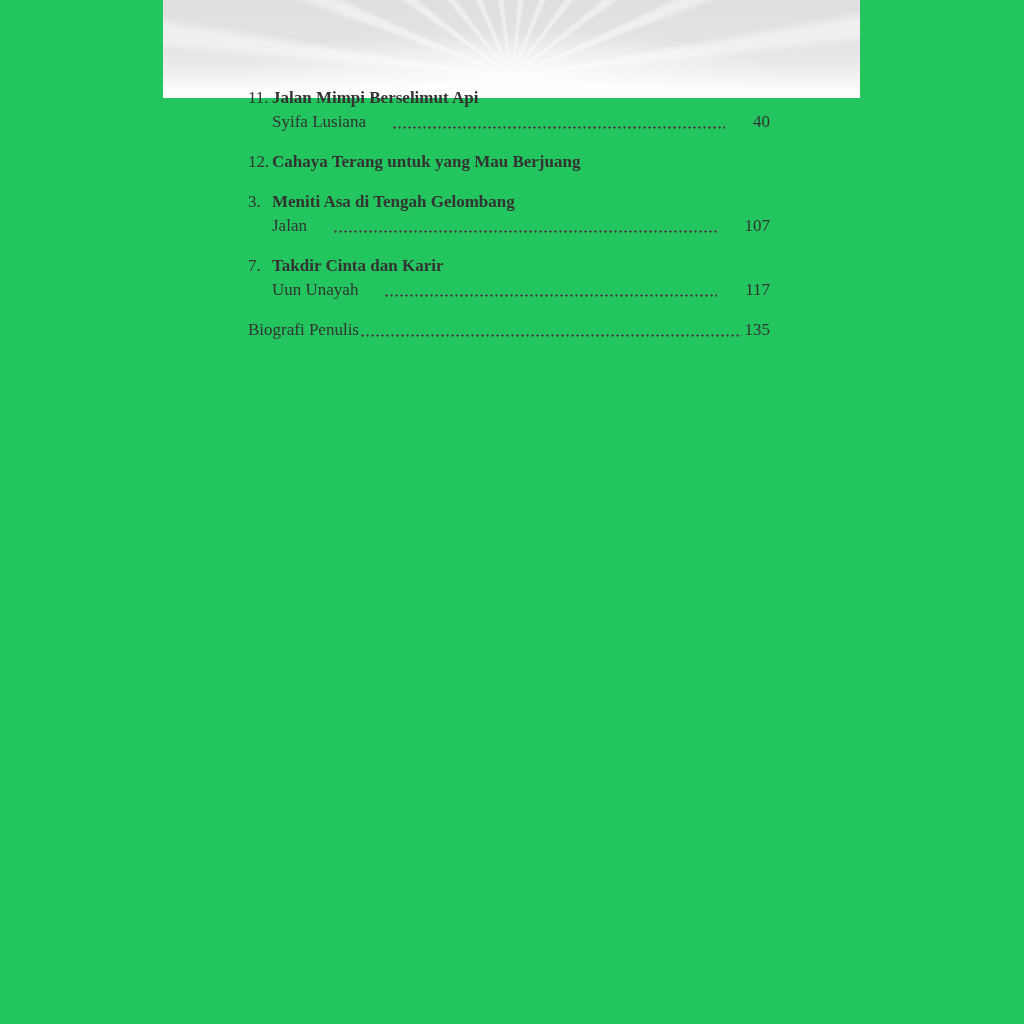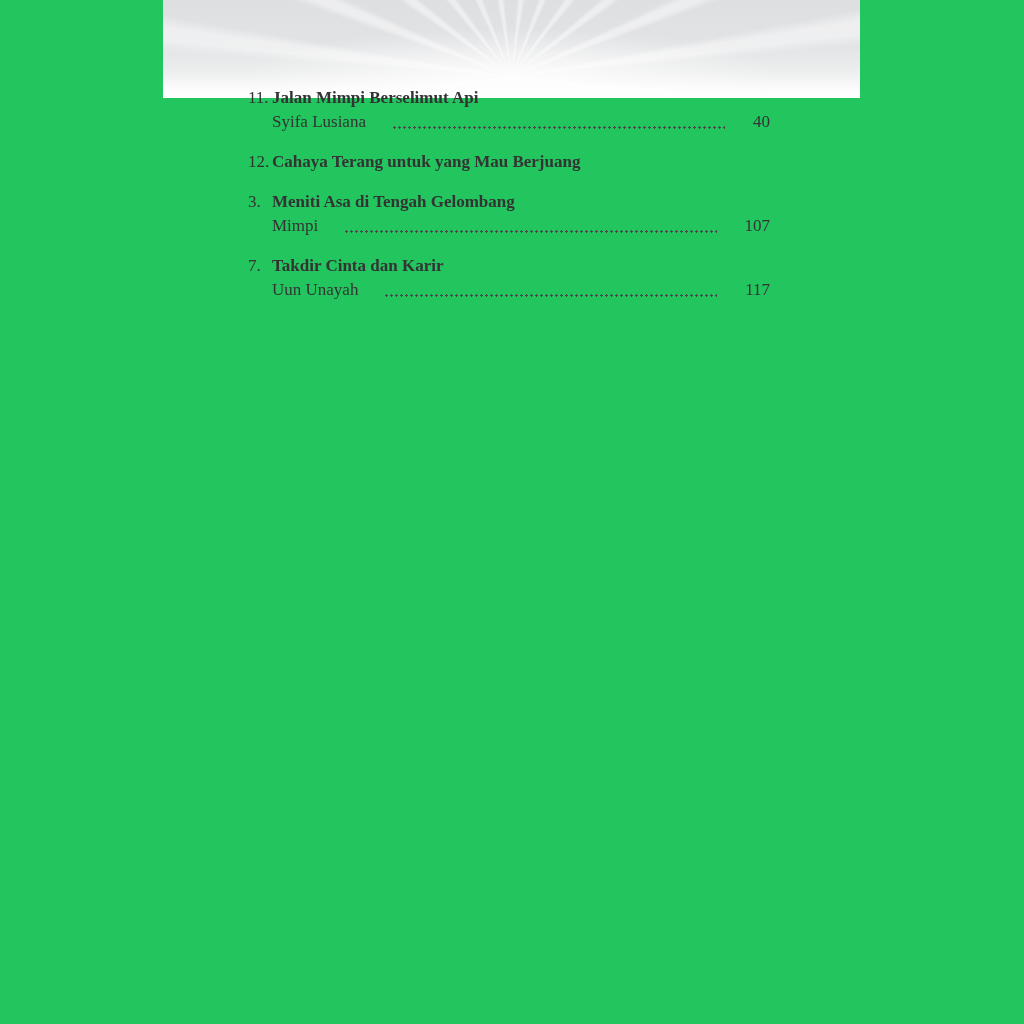--- a/index.html
+++ b/index.html
@@ -106,35 +106,40 @@
         <span class="title">Cahaya Terang untuk yang Mau Berjuang</span>
       </div>
     </div>
 
     <div class="entry">
       <div class="title-line">
         <span class="num">3.</span>
         <span class="title">Meniti Asa di Tengah Gelombang</span>
       </div>
       <div class="author-line">
-        <span class="author">Mimpi</span>
+        <span class="author">Jalan</span>
         <span class="dots"></span>
         <span class="pagenum">107</span>
       </div>
     </div>
 
     <div class="entry">
       <div class="title-line">
         <span class="num">7.</span>
         <span class="title">Takdir Cinta dan Karir</span>
       </div>
       <div class="author-line">
         <span class="author">Uun Unayah</span>
         <span class="dots"></span>
         <span class="pagenum">117</span>
       </div>
     </div>
 
+    <div class="bio-line">
+      <span class="bio-title">Biografi Penulis</span>
+      <span class="dots"></span>
+      <span class="pagenum">135</span>
+    </div>
 
   </div>
 
 
 </div>
 
 </body></html>

